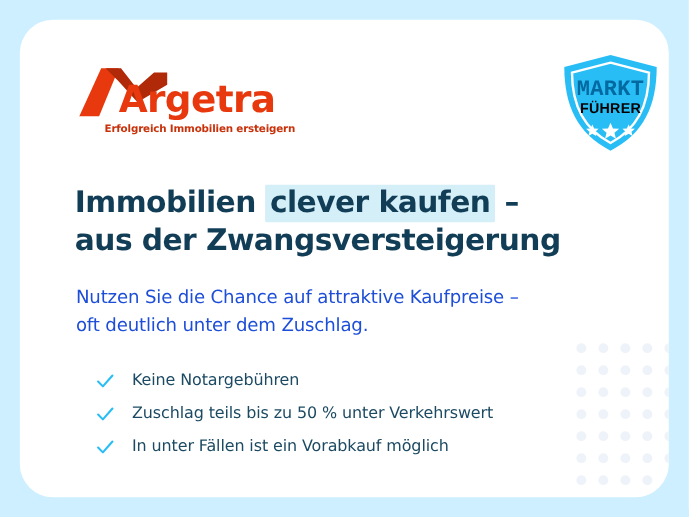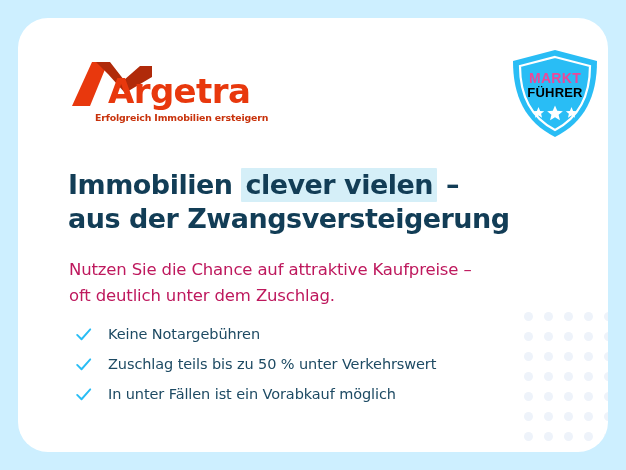--- a/index.html
+++ b/index.html
@@ -115,24 +115,24 @@
     height: 92px;
     display: flex;
     flex-direction: column;
     align-items: center;
     justify-content: flex-start;
     padding-top: 23px;
     box-sizing: border-box;
     pointer-events: none;
   }
   .badge-line1 {
-    font-family: Liberation Sans, sans-serif;
-    color: #ec4899;
-    font-weight: 700;
-    font-size: 14px;
+    font-family: Liberation Mono, monospace;
+    color: #0369a1;
+    font-weight: 700;
+    font-size: 20px;
     letter-spacing: 0.3px;
     line-height: 1.05;
   }
   .badge-line2 {
     font-family: "Liberation Sans", sans-serif;
     color: #000000;
     font-weight: 700;
     font-size: 13px;
     letter-spacing: 0.2px;
     line-height: 1.15;
@@ -168,21 +168,21 @@
   
   .subhead {
     position: absolute;
     left: 51px;
     top: 222px;
     width: 520px;
     font-family: "DejaVu Sans", sans-serif;
     font-size: 16.5px;
     font-weight: 400;
     line-height: 1.58;
-    color: #be185d;
+    color: #1d4ed8;
     letter-spacing: -0.15px;
     z-index: 2;
   }
   .subhead-line { display: block; white-space: nowrap; }
 
   
   .bullets {
     position: absolute;
     left: 52px;
     top: 297px;
@@ -286,30 +286,30 @@
               <polygon points="12,2 15,9 22.5,9.5 16.8,14.3 18.6,21.6 12,17.5 5.4,21.6 7.2,14.3 1.5,9.5 9,9" fill="#ffffff"></polygon>
             </svg>
           <svg width="13" height="13" viewBox="0 0 24 24">
               <polygon points="12,2 15,9 22.5,9.5 16.8,14.3 18.6,21.6 12,17.5 5.4,21.6 7.2,14.3 1.5,9.5 9,9" fill="#ffffff"></polygon>
             </svg>
         </div>
       </div>
     </div>
 
     <h1 class="headline">
-      <span class="headline-line"><span>Immobilien </span><span class="hl-mark">clever vielen</span><span> –</span></span>
+      <span class="headline-line"><span>Immobilien </span><span class="hl-mark">clever kaufen</span><span> –</span></span>
       <span class="headline-line">aus der Zwangsversteigerung</span>
     </h1>
 
     <p class="subhead">
       <span class="subhead-line">Nutzen Sie die Chance auf attraktive Kaufpreise –</span>
       <span class="subhead-line">oft deutlich unter dem Zuschlag.</span>
     </p>
 
-    <ul class="bullets" style="list-style:none;margin:4px;padding:0;">
+    <ul class="bullets" style="list-style:none;margin:16px;padding:0;">
         <li class="bullet-item">
           <span class="bullet-check">
             <svg width="19" height="19" viewBox="0 0 24 24">
               <path d="M4 12.5 L9.5 18 L20.5 5.5" fill="none" stroke="#29bdf5" stroke-width="2.4" stroke-linecap="round" stroke-linejoin="round"></path>
             </svg>
           </span>
           <span class="bullet-label">Keine Notargebühren</span>
         </li>
         <li class="bullet-item">
           <span class="bullet-check">

